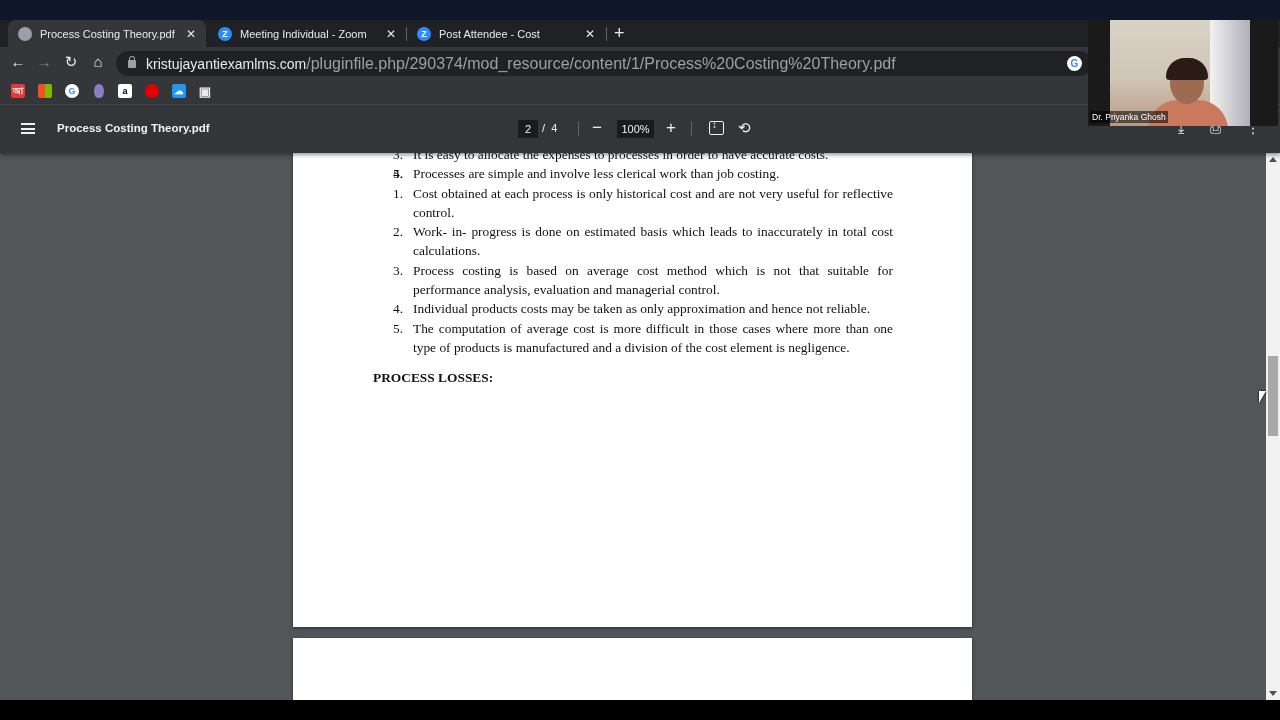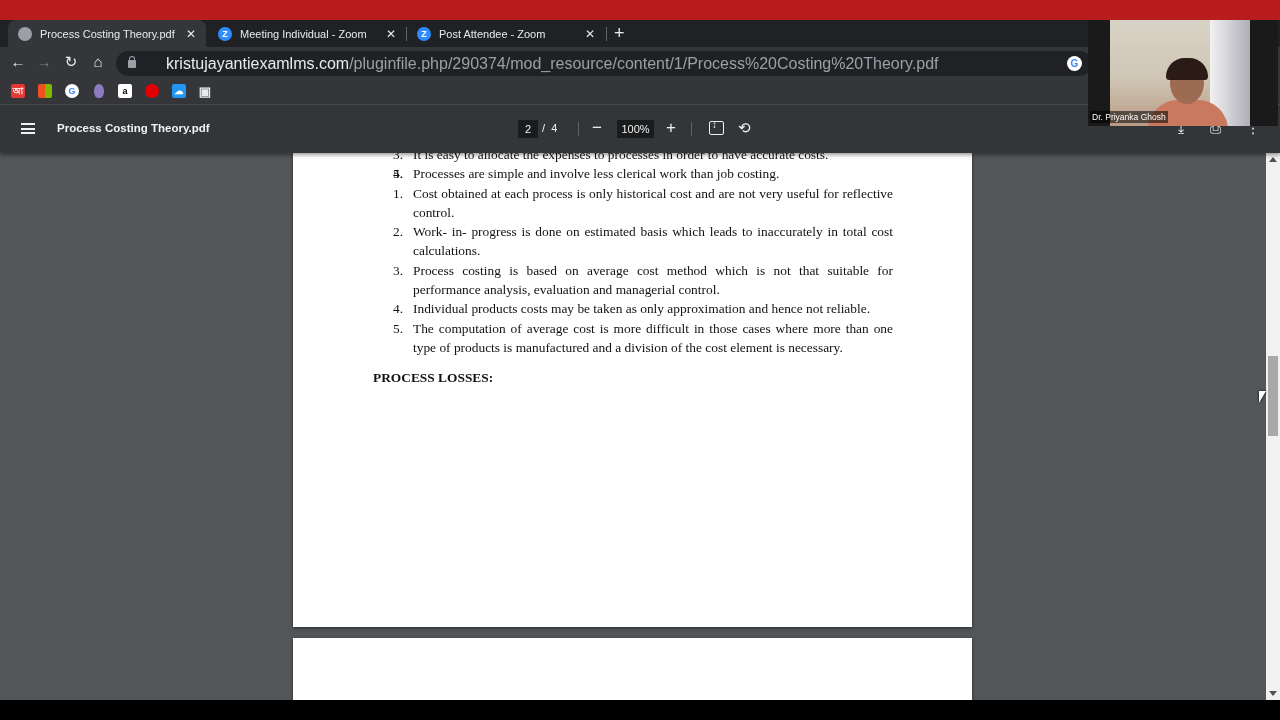--- a/index.html
+++ b/index.html
@@ -1,37 +1,37 @@
 <!DOCTYPE html>
 <html><head>
 <meta charset="utf-8">
 <style>
   * { box-sizing: border-box; margin: 0; padding: 0; }
   html, body { width: 1280px; height: 720px; overflow: hidden; background: #000; font-family: "Liberation Sans", sans-serif; }
-  .screen { position: relative; width: 1280px; height: 534px; background: #b91c1c; }
+  .screen { position: relative; width: 1280px; height: 534px; background: #0f172a; }
 
   
   .tabbar { position: absolute; top: 20px; left: 0; width: 1280px; height: 27px; background: #202124; }
   .tab { position: absolute; top: 0; height: 27px; display: flex; align-items: center; color: #e8eaed; font-size: 11px; }
   .tab.active { background: #35363a; border-radius: 8px 8px 0 0; }
   .tab .favicon { width: 14px; height: 14px; border-radius: 50%; margin-right: 8px; display: inline-flex; align-items: center; justify-content: center; font-size: 9px; font-weight: bold; }
   .tab .favicon.globe { background: #9aa0a6; }
   .tab .favicon.zoom { background: #2d8cff; color: #fff; }
   .tab .close { position: absolute; right: 10px; font-size: 12px; color: #e8eaed; }
   .tab-sep { position: absolute; top: 7px; width: 1px; height: 14px; background: #5f6368; }
   .newtab { position: absolute; top: 3px; left: 614px; font-size: 18px; color: #e8eaed; line-height: 20px; }
 
   
   .navbar { position: absolute; top: 47px; left: 0; width: 1280px; height: 33px; background: #35363a; }
   .navbtn { position: absolute; top: 6px; color: #e8eaed; font-size: 15px; width: 20px; text-align: center; }
   .navbtn.disabled { color: #7e8186; }
   .omnibox { position: absolute; top: 4px; left: 116px; width: 976px; height: 25px; background: #202124; border-radius: 13px; display: flex; align-items: center; padding-left: 12px; }
   .lock { width: 8px; height: 8px; background: #9aa0a6; border-radius: 1px; margin-right: 10px; position: relative; }
   .lock::before { content: ""; position: absolute; top: -4px; left: 1px; width: 4px; height: 4px; border: 1px solid #9aa0a6; border-bottom: none; border-radius: 3px 3px 0 0; }
-  .url-host { color: #e8eaed; font-size: 16px; margin-left: 20px; }
+  .url-host { color: #e8eaed; font-size: 14px; }
   .url-path { color: #9aa0a6; font-size: 16px; }
   .gbadge { position: absolute; right: 10px; top: 5px; width: 15px; height: 15px; border-radius: 50%; background: #fff; color: #4285f4; font-size: 10px; font-weight: bold; display: flex; align-items: center; justify-content: center; }
 
   
   .bookmarks { position: absolute; top: 80px; left: 0; width: 1280px; height: 25px; background: #35363a; border-bottom: 1px solid #4a4b4f; }
   .bm { position: absolute; top: 4px; width: 14px; height: 14px; border-radius: 2px; font-size: 9px; font-weight: bold; display: flex; align-items: center; justify-content: center; }
 
   
   .pdfbar { position: absolute; top: 105px; left: 0; width: 1280px; height: 48px; background: #323639; box-shadow: 0 2px 4px rgba(0,0,0,0.4); z-index: 2; }
   .menu-icon { position: absolute; left: 21px; top: 18px; width: 14px; height: 11px; display: flex; flex-direction: column; justify-content: space-between; }
@@ -92,21 +92,21 @@
       <span class="close">✕</span>
     </div>
     <div class="tab" style="left:208px;width:198px;padding-left:10px;">
       <span class="favicon zoom">Z</span>
       <span>Meeting Individual - Zoom</span>
       <span class="close">✕</span>
     </div>
     <div class="tab-sep" style="left:406px;"></div>
     <div class="tab" style="left:407px;width:198px;padding-left:10px;">
       <span class="favicon zoom">Z</span>
-      <span>Post Attendee - Zoom</span>
+      <span>Post Attendee - Cost</span>
       <span class="close">✕</span>
     </div>
     <div class="tab-sep" style="left:606px;"></div>
     <div class="newtab">+</div>
   </div>
 
   <div class="navbar">
     <div class="navbtn" style="left:8px;">←</div>
     <div class="navbtn disabled" style="left:34px;">→</div>
     <div class="navbtn" style="left:61px;">↻</div>
@@ -180,21 +180,21 @@
         <div class="li">
           <span class="num">3.</span>
           <span>Process costing is based on average cost method which is not that suitable for performance analysis, evaluation and managerial control.</span>
         </div>
         <div class="li">
           <span class="num">4.</span>
           <span>Individual products costs may be taken as only approximation and hence not reliable.</span>
         </div>
         <div class="li">
           <span class="num">5.</span>
-          <span>The computation of average cost is more difficult in those cases where more than one type of products is manufactured and a division of the cost element is necessary.</span>
+          <span>The computation of average cost is more difficult in those cases where more than one type of products is manufactured and a division of the cost element is negligence.</span>
         </div>
 
         <div class="heading">PROCESS LOSSES:</div>
       </div>
     </div>
     <div class="page page2"></div>
   </div>
 
   <div class="scrollbar">
     <div class="scroll-up"></div>

